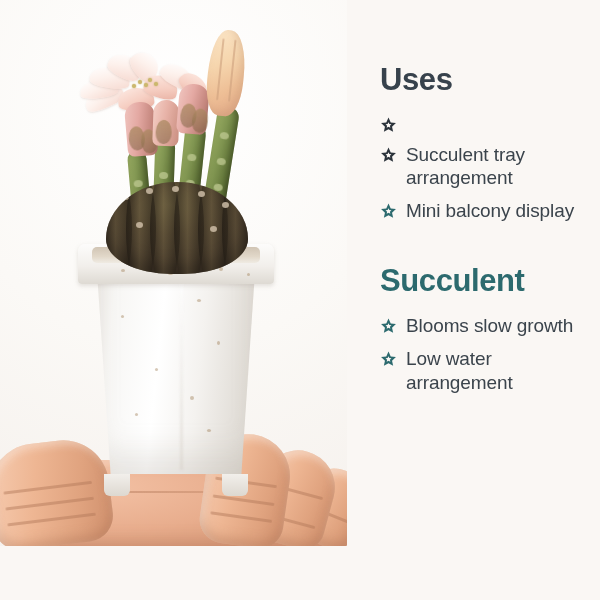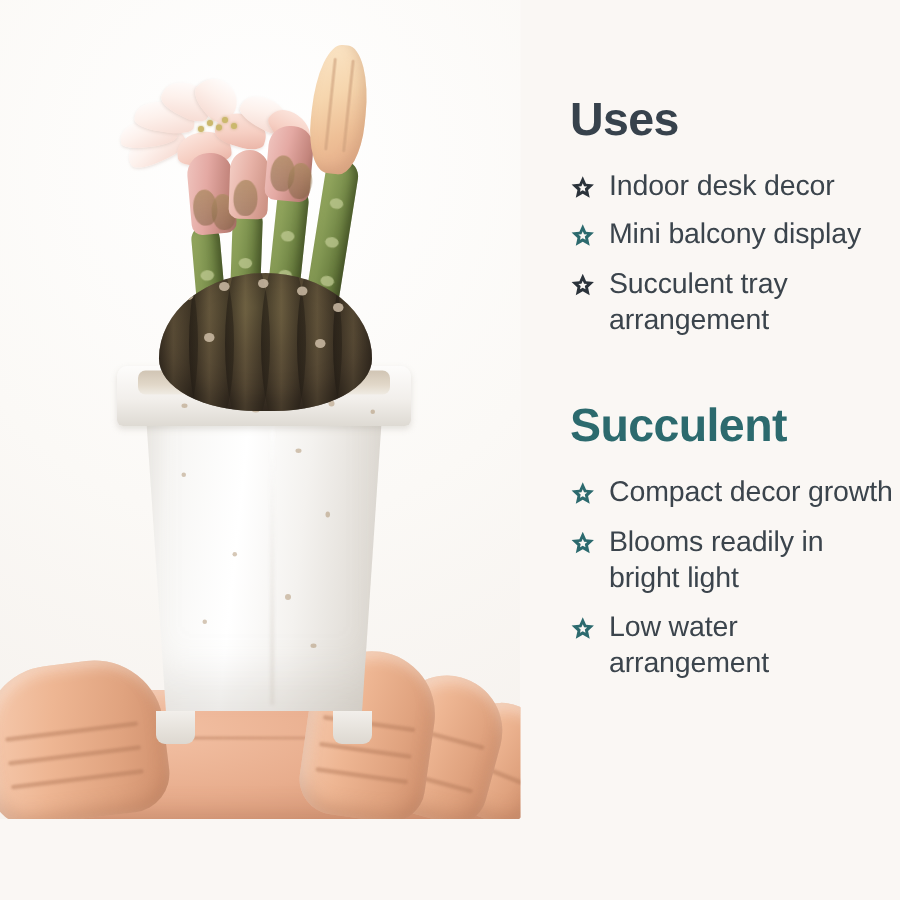--- a/index.html
+++ b/index.html
@@ -444,61 +444,53 @@
 
     <div class="section">
       <h2 class="section-title title-uses">Uses</h2>
       <ul class="bullet-list">
 
         <li class="bullet-item">
           <svg class="star-icon" viewBox="0 0 24 24" aria-hidden="true">
             <path fill="#2b333b" d="M12 0.8l3.15 6.9 7.35 0.8-5.5 5.1 1.55 7.35L12 17.2 5.45 20.95 7 13.6 1.5 8.5l7.35-0.8z"></path>
             <path fill="#faf7f4" d="M12 7.3l1.25 2.75 2.9 0.3-2.2 2.0 0.65 2.95L12 13.8l-2.6 1.5 0.65-2.95-2.2-2.0 2.9-0.3z"></path>
           </svg>
-          <span class="bullet-text">Indoor desk decor</span>
+        </li>
+
+        <li class="bullet-item">
+          <svg class="star-icon" viewBox="0 0 24 24" aria-hidden="true">
+            <path fill="#2b333b" d="M12 0.8l3.15 6.9 7.35 0.8-5.5 5.1 1.55 7.35L12 17.2 5.45 20.95 7 13.6 1.5 8.5l7.35-0.8z"></path>
+            <path fill="#faf7f4" d="M12 7.3l1.25 2.75 2.9 0.3-2.2 2.0 0.65 2.95L12 13.8l-2.6 1.5 0.65-2.95-2.2-2.0 2.9-0.3z"></path>
+          </svg>
+          <span class="bullet-text">Succulent tray arrangement</span>
         </li>
 
         <li class="bullet-item">
           <svg class="star-icon" viewBox="0 0 24 24" aria-hidden="true">
             <path fill="#2c6a6e" d="M12 0.8l3.15 6.9 7.35 0.8-5.5 5.1 1.55 7.35L12 17.2 5.45 20.95 7 13.6 1.5 8.5l7.35-0.8z"></path>
             <path fill="#faf7f4" d="M12 7.3l1.25 2.75 2.9 0.3-2.2 2.0 0.65 2.95L12 13.8l-2.6 1.5 0.65-2.95-2.2-2.0 2.9-0.3z"></path>
           </svg>
           <span class="bullet-text">Mini balcony display</span>
         </li>
 
-        <li class="bullet-item">
-          <svg class="star-icon" viewBox="0 0 24 24" aria-hidden="true">
-            <path fill="#2b333b" d="M12 0.8l3.15 6.9 7.35 0.8-5.5 5.1 1.55 7.35L12 17.2 5.45 20.95 7 13.6 1.5 8.5l7.35-0.8z"></path>
-            <path fill="#faf7f4" d="M12 7.3l1.25 2.75 2.9 0.3-2.2 2.0 0.65 2.95L12 13.8l-2.6 1.5 0.65-2.95-2.2-2.0 2.9-0.3z"></path>
-          </svg>
-          <span class="bullet-text">Succulent tray arrangement</span>
-        </li>
-
       </ul>
     </div>
 
     <div class="section">
       <h2 class="section-title title-adv">Succulent</h2>
       <ul class="bullet-list">
 
         <li class="bullet-item">
           <svg class="star-icon" viewBox="0 0 24 24" aria-hidden="true">
             <path fill="#2c6a6e" d="M12 0.8l3.15 6.9 7.35 0.8-5.5 5.1 1.55 7.35L12 17.2 5.45 20.95 7 13.6 1.5 8.5l7.35-0.8z"></path>
             <path fill="#faf7f4" d="M12 7.3l1.25 2.75 2.9 0.3-2.2 2.0 0.65 2.95L12 13.8l-2.6 1.5 0.65-2.95-2.2-2.0 2.9-0.3z"></path>
           </svg>
-          <span class="bullet-text">Compact decor growth</span>
+          <span class="bullet-text">Blooms slow growth</span>
         </li>
 
-        <li class="bullet-item">
-          <svg class="star-icon" viewBox="0 0 24 24" aria-hidden="true">
-            <path fill="#2c6a6e" d="M12 0.8l3.15 6.9 7.35 0.8-5.5 5.1 1.55 7.35L12 17.2 5.45 20.95 7 13.6 1.5 8.5l7.35-0.8z"></path>
-            <path fill="#faf7f4" d="M12 7.3l1.25 2.75 2.9 0.3-2.2 2.0 0.65 2.95L12 13.8l-2.6 1.5 0.65-2.95-2.2-2.0 2.9-0.3z"></path>
-          </svg>
-          <span class="bullet-text">Blooms readily in bright light</span>
-        </li>
 
         <li class="bullet-item">
           <svg class="star-icon" viewBox="0 0 24 24" aria-hidden="true">
             <path fill="#2c6a6e" d="M12 0.8l3.15 6.9 7.35 0.8-5.5 5.1 1.55 7.35L12 17.2 5.45 20.95 7 13.6 1.5 8.5l7.35-0.8z"></path>
             <path fill="#faf7f4" d="M12 7.3l1.25 2.75 2.9 0.3-2.2 2.0 0.65 2.95L12 13.8l-2.6 1.5 0.65-2.95-2.2-2.0 2.9-0.3z"></path>
           </svg>
           <span class="bullet-text">Low water arrangement</span>
         </li>
 
       </ul>

